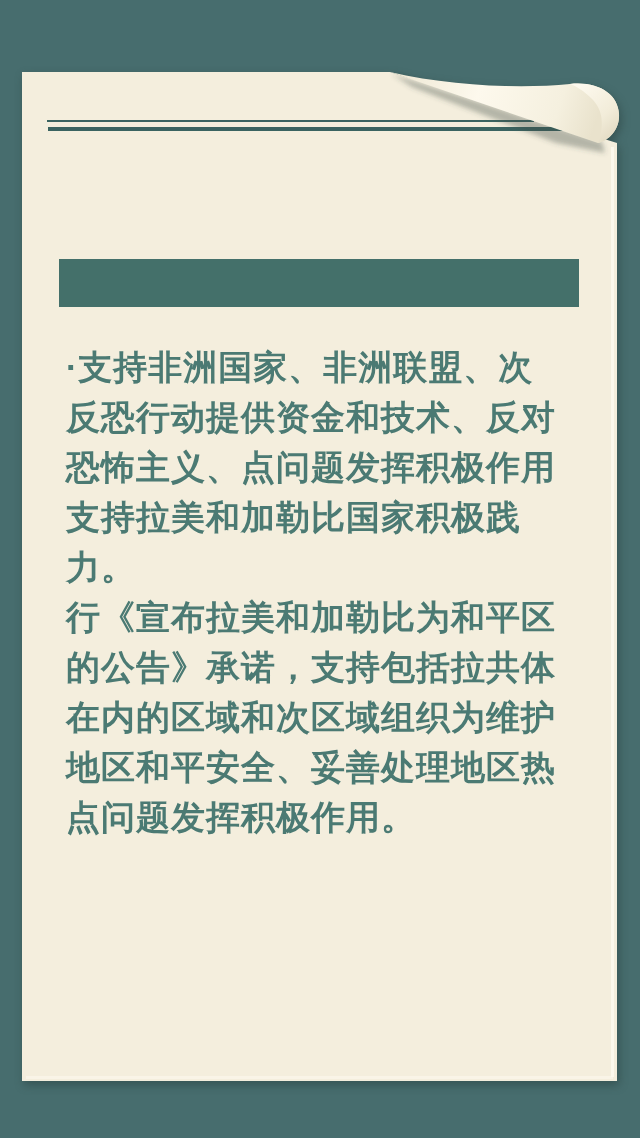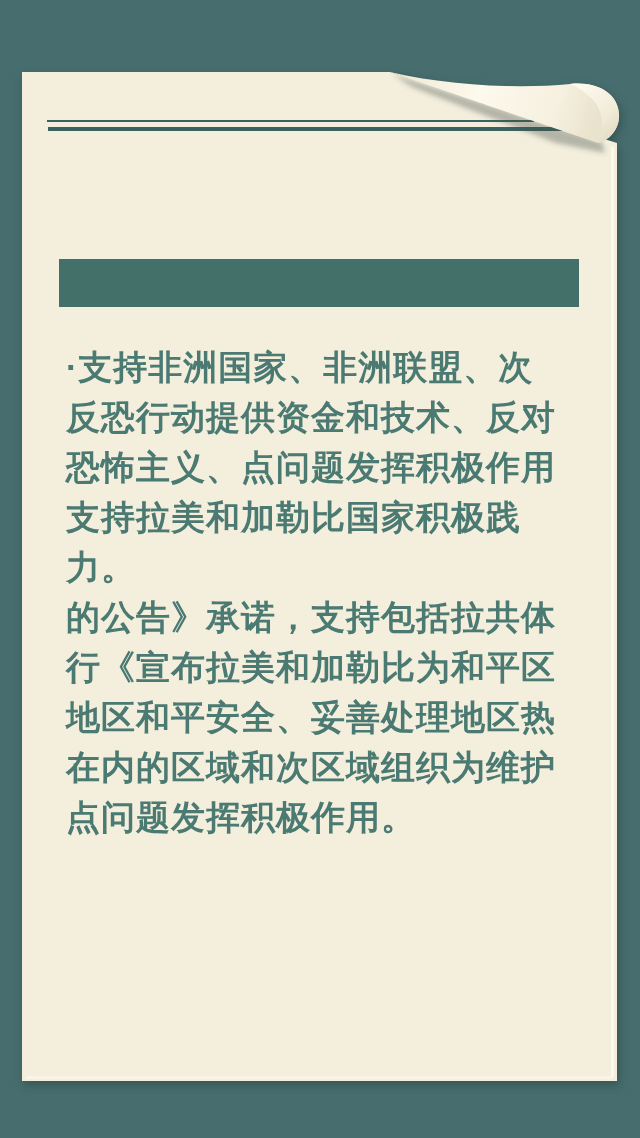--- a/index.html
+++ b/index.html
@@ -50,24 +50,24 @@
       <div class="rule rule-thin"></div>
       <div class="rule rule-thick"></div>
       <div class="title-bar"></div>
 
       <div class="text-block">
         <div class="text-line">·支持非洲国家、非洲联盟、次</div>
         <div class="text-line">反恐行动提供资金和技术、反对</div>
         <div class="text-line">恐怖主义、点问题发挥积极作用</div>
         <div class="text-line">支持拉美和加勒比国家积极践</div>
         <div class="text-line">力。</div>
+        <div class="text-line">行《宣布拉美和加勒比为和平区</div>
         <div class="text-line">的公告》承诺，支持包括拉共体</div>
-        <div class="text-line">行《宣布拉美和加勒比为和平区</div>
+        <div class="text-line">在内的区域和次区域组织为维护</div>
         <div class="text-line">地区和平安全、妥善处理地区热</div>
-        <div class="text-line">在内的区域和次区域组织为维护</div>
         <div class="text-line">点问题发挥积极作用。</div>
       </div>
 
       <div class="edge-right"></div>
       <div class="edge-bottom"></div>
     </div>
 
     <svg class="curl-svg" viewBox="0 0 640 1138" xmlns="http://www.w3.org/2000/svg">
       <defs>
         <linearGradient id="flapGrad" gradientUnits="userSpaceOnUse" x1="400" y1="45" x2="590" y2="110">

